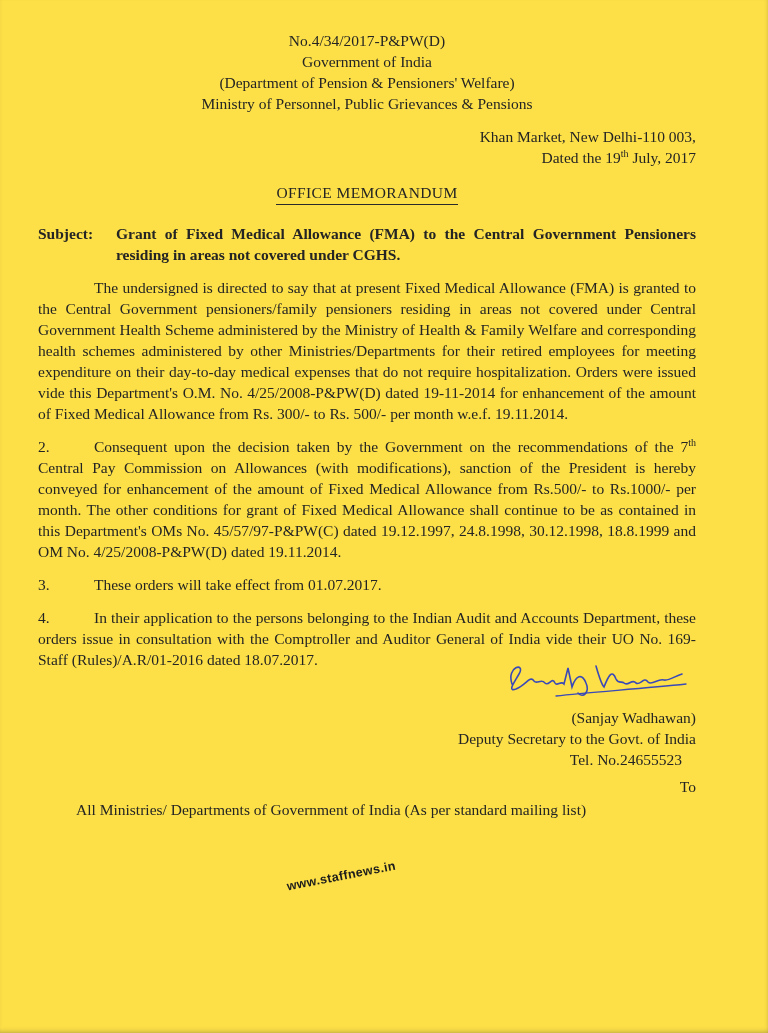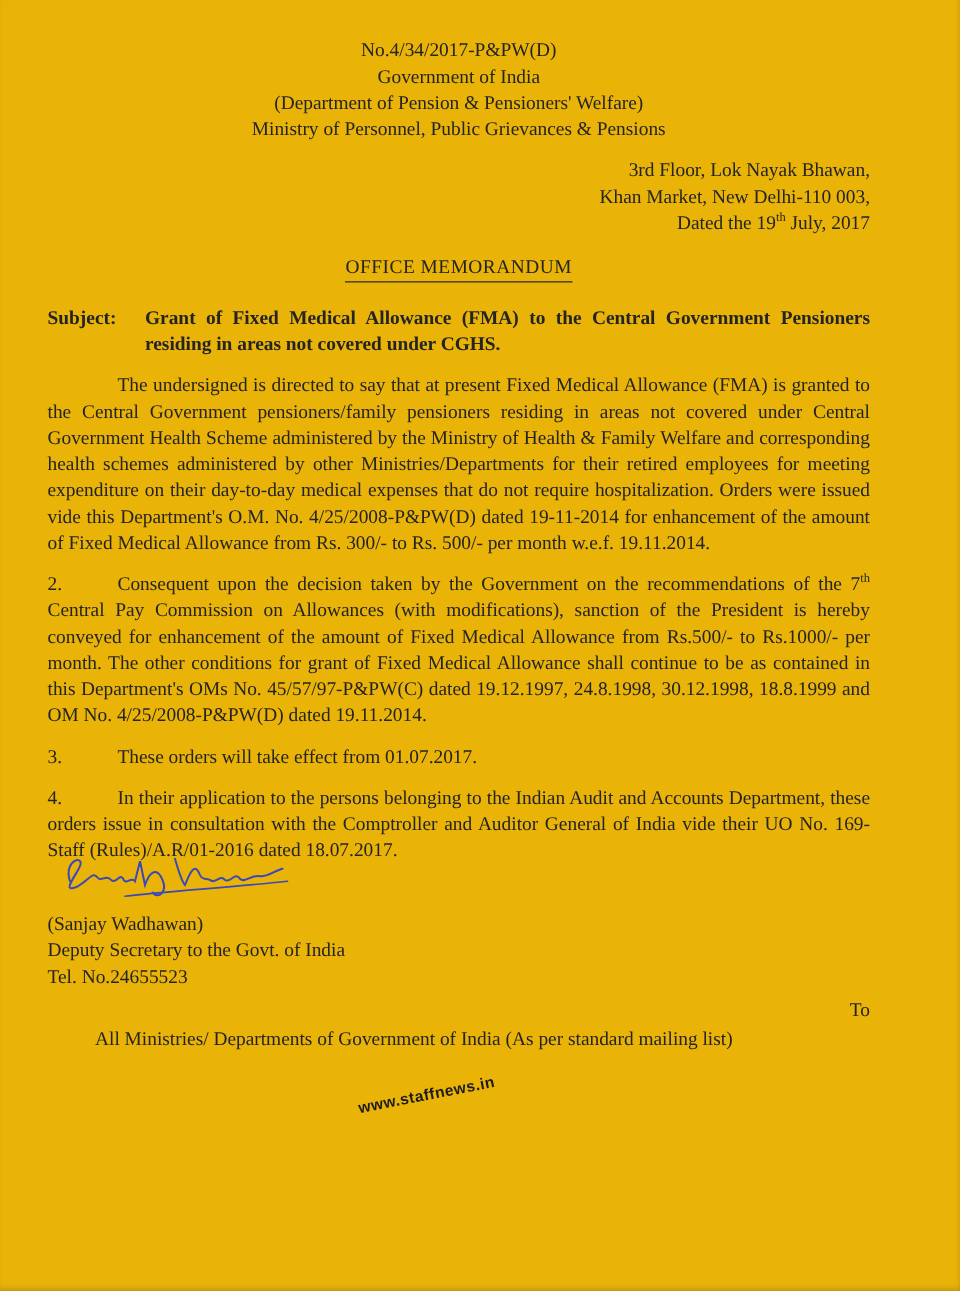--- a/index.html
+++ b/index.html
@@ -7,21 +7,21 @@
     padding: 0;
     background: #ffffff;
     font-family: "Liberation Serif", serif;
   }
   .page {
     position: relative;
     width: 768px;
     height: 1033px;
     box-sizing: border-box;
     padding: 30px 72px 4px 38px;
-    background: #eab308;
+    background: #fde047;
     color: #242424;
     font-size: 15.5px;
     line-height: 21px;
     overflow: hidden;
     box-shadow: inset 0 -4px 5px -3px rgba(70,70,60,.35),
                 inset -3px 0 4px -3px rgba(70,70,60,.18);
   }
   .center { text-align: center; }
   .right  { text-align: right; }
   .header-block { margin-bottom: 12px; }
@@ -39,21 +39,21 @@
     padding-left: 78px;
     text-indent: -78px;
     margin-bottom: 12px;
     font-weight: bold;
   }
   .subject-label { display: inline-block; width: 78px; text-indent: 0; }
   .indent-first { text-indent: 56px; }
   .pnum { display: inline-block; width: 56px; text-indent: 0; }
   sup { font-size: 10px; line-height: 0; }
   .sign-block {
-    text-align: left;
+    text-align: right;
     margin-top: -26px;
     position: relative;
   }
   .sign-scribble { display: inline-block; margin-right: 4px; }
   .sign-line { line-height: 21px; }
   .sign-tel { padding-right: 14px; }
   .watermark {
     position: absolute;
     left: 286px;
     top: 866px;
@@ -74,21 +74,20 @@
 <div class="page">
 
   <div class="header-block">
     <div class="center">No.4/34/2017-P&amp;PW(D)</div>
     <div class="center">Government of India</div>
     <div class="center">(Department of Pension &amp; Pensioners' Welfare)</div>
     <div class="center">Ministry of Personnel, Public Grievances &amp; Pensions</div>
   </div>
 
   <div class="address-block right">
-    <div>3rd Floor, Lok Nayak Bhawan,</div>
     <div>Khan Market, New Delhi-110 003,</div>
     <div><span>Dated the 19</span><sup>th</sup><span> July, 2017</span></div>
   </div>
 
   <div class="title-row">
     <span class="memo-title">OFFICE MEMORANDUM</span>
   </div>
 
   <p class="subject"><span class="subject-label">Subject:</span><span>Grant of Fixed Medical Allowance (FMA) to the Central Government Pensioners residing in areas not covered under CGHS.</span></p>
 

